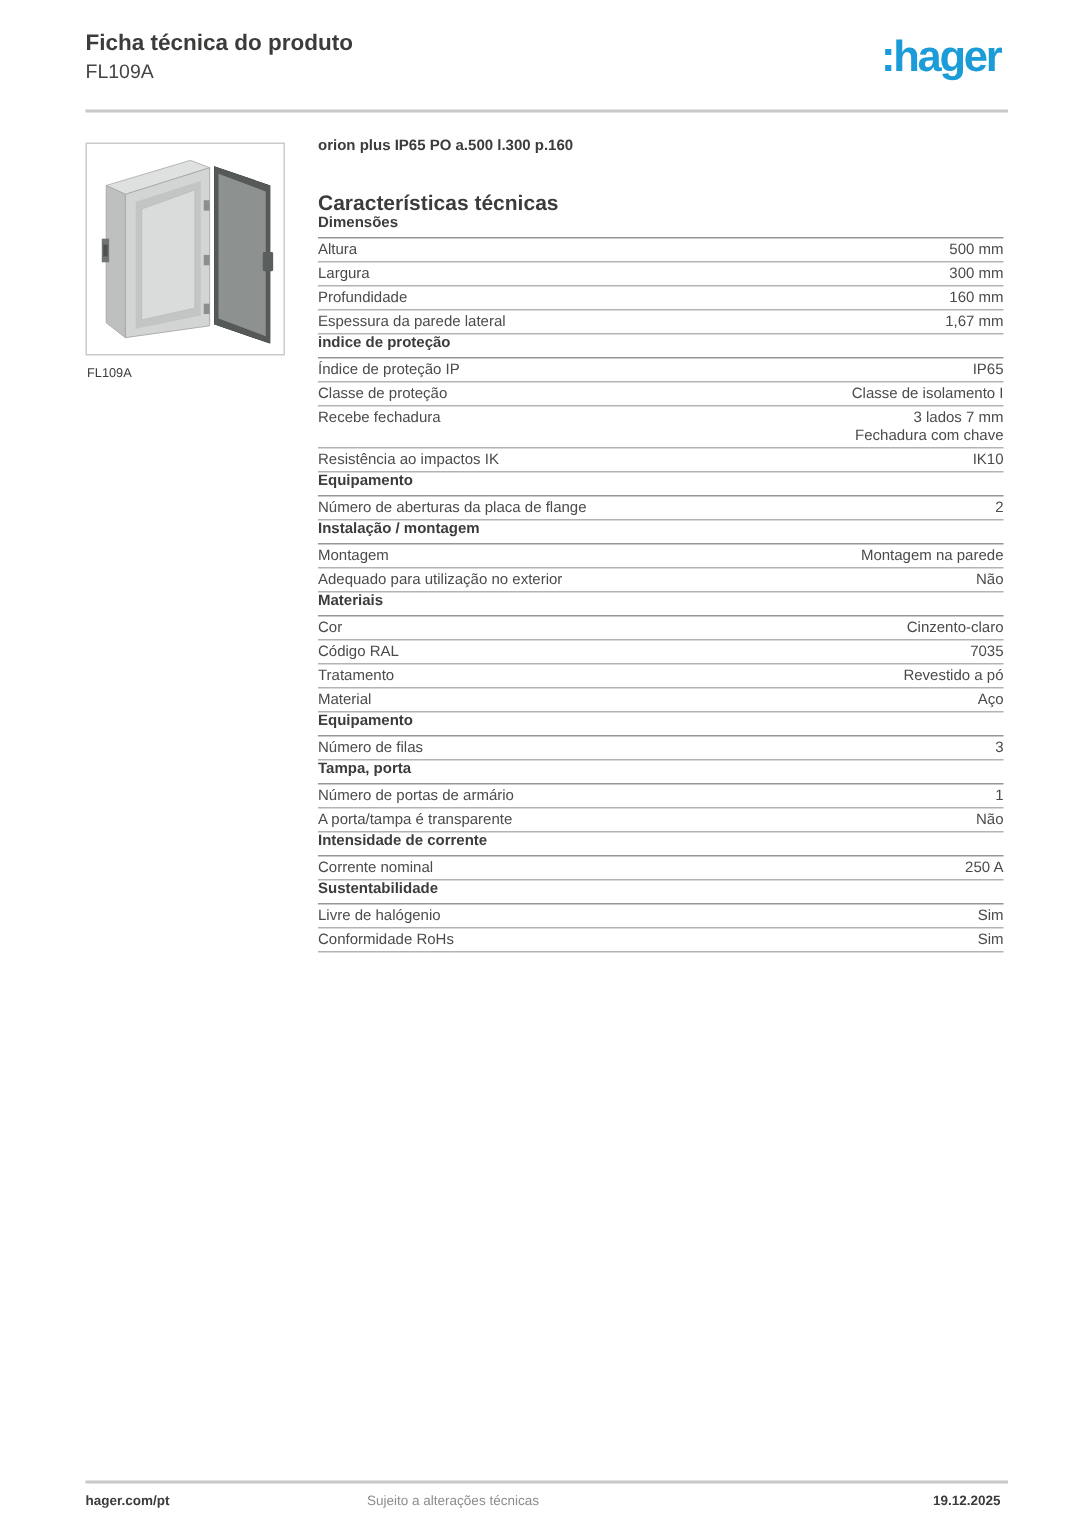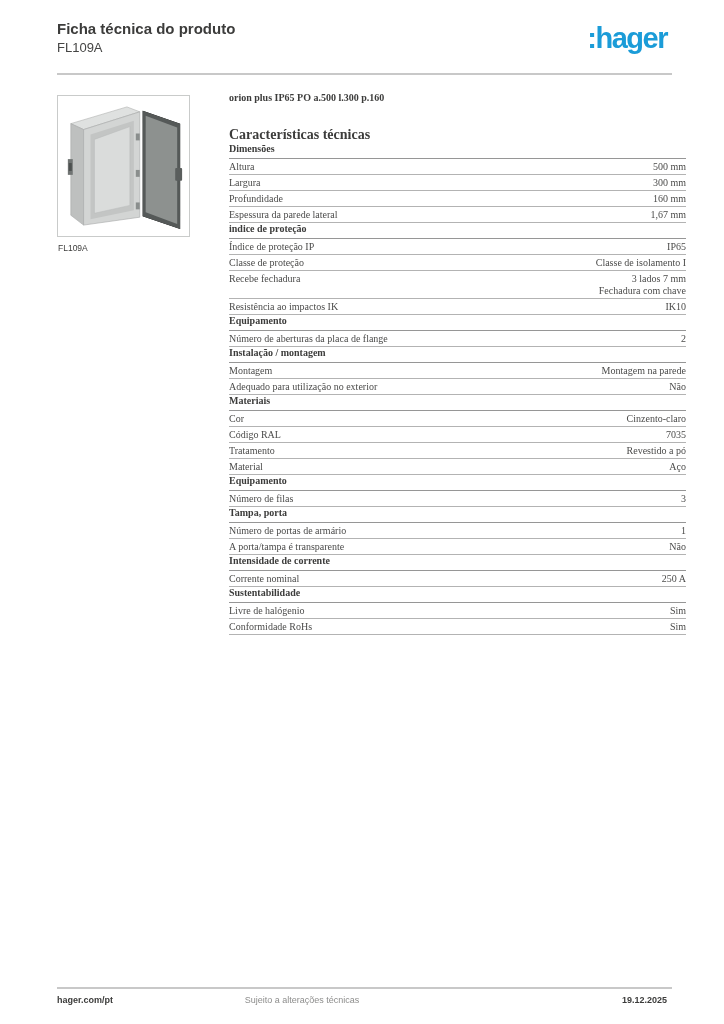--- a/index.html
+++ b/index.html
@@ -38,21 +38,21 @@
     border:1px solid #c9cbca;box-sizing:border-box;
     background:#ffffff;
   }
   .product-image-box svg{display:block;margin:0 auto;}
   .image-caption{
     position:absolute;left:58px;top:243px;
     font-size:8.5px;color:#3c3c3b;
   }
   
   .right-col{
-    position:absolute;left:229px;top:92px;width:457px;font-family:Liberation Serif, serif;
+    position:absolute;left:212px;top:92px;width:457px;
   }
   .product-name{
     font-size:10px;font-weight:bold;color:#3c3c3b;line-height:12px;
   }
   .char-title{
     font-size:14px;font-weight:bold;color:#3c3c3b;
     margin-top:25px;line-height:12px;
   }
   .spec-sections{margin-top:2px;}
   section.spec{}

